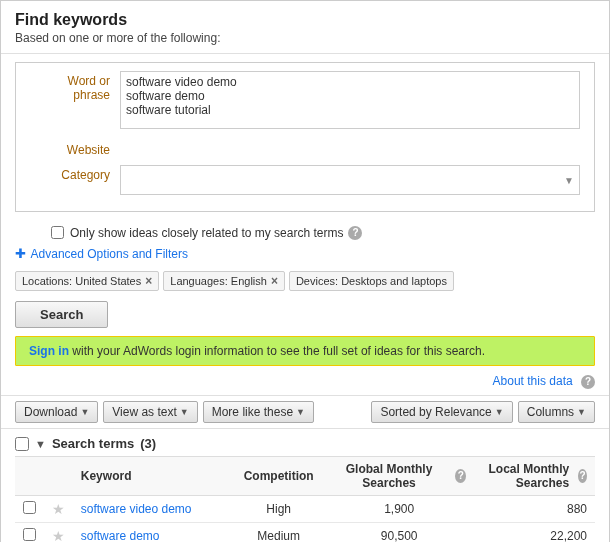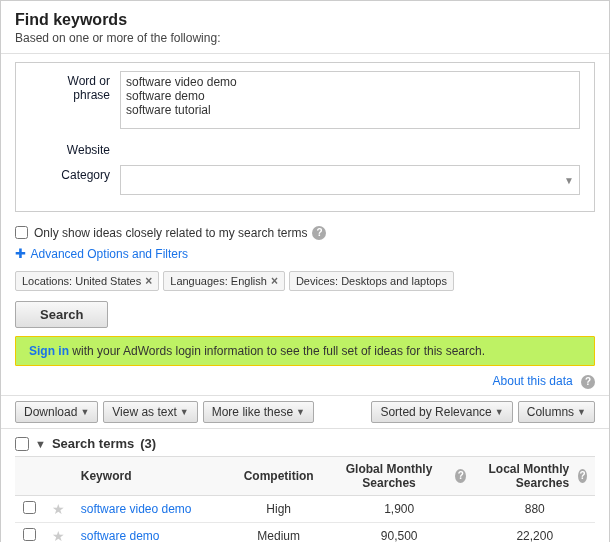--- a/index.html
+++ b/index.html
@@ -46,21 +46,21 @@
       display: flex;
       align-items: flex-start;
       margin-bottom: 8px;
     }
     .form-label {
       width: 90px;
       text-align: right;
       padding-right: 10px;
       padding-top: 3px;
       font-size: 12px;
-      color: #0f172a;
+      color: #a16207;
       flex-shrink: 0;
     }
     .form-input {
       flex: 1;
     }
     .form-input textarea {
       width: 100%;
       height: 58px;
       border: 1px solid #ccc;
       font-size: 12px;
@@ -104,20 +104,21 @@
       font-size: 10px;
     }
 
     
     .checkbox-row {
       display: flex;
       align-items: flex-start;
       padding: 6px 14px 4px;
       font-size: 12px;
       color: #333;
+      margin-left: 36px;
     }
     .checkbox-row input[type="checkbox"] {
       margin-right: 6px;
     }
     .help-icon {
       display: inline-block;
       width: 14px;
       height: 14px;
       border-radius: 50%;
       background: #aaa;
@@ -289,21 +290,21 @@
     thead th.right { text-align: right; }
     tbody tr {
       border-bottom: 1px solid #e8e8e8;
     }
     tbody td {
       padding: 5px 8px;
       color: #333;
       font-size: 12px;
     }
     tbody td.center { text-align: center; }
-    tbody td.right { text-align: center; }
+    tbody td.right { text-align: right; }
     .keyword-link {
       color: #1a73e8;
       text-decoration: none;
     }
     .star-icon {
       color: #ccc;
       font-size: 14px;
       cursor: pointer;
     }
     .col-check { width: 20px; }

